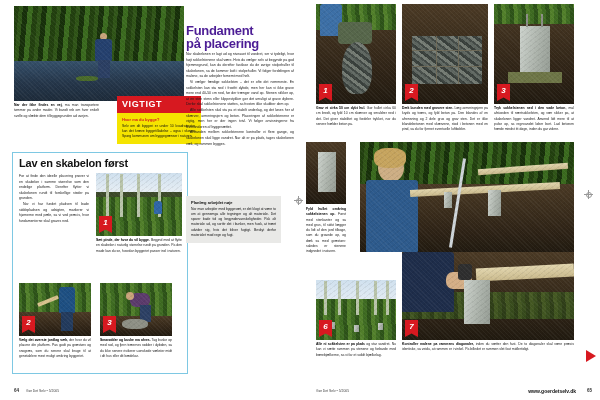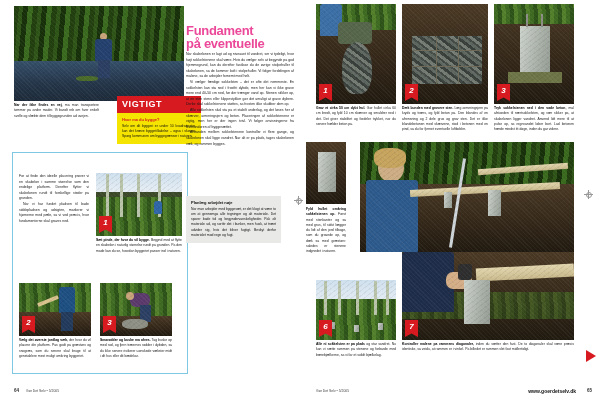--- a/index.html
+++ b/index.html
@@ -47,21 +47,21 @@
     font-style: italic;
   }
 
   
   .cap { position: absolute; font-size: 3.4px; line-height: 1.55; color: #1a1a1a; text-align: justify; }
   .cap b { color: #000; }
   .body-col { position: absolute; font-size: 3.5px; line-height: 1.6; color: #1a1a1a; text-align: justify; }
   .body-col p { text-indent: 4px; }
   .body-col p:first-child { text-indent: 0; }
 
-  .h1 { position:absolute; font-size: 13px; line-height: 1.0; font-weight: bold; color:#ec4899; letter-spacing:-.3px; }
+  .h1 { position:absolute; font-size: 13px; line-height: 1.0; font-weight: bold; color:#4c1d95; letter-spacing:-.3px; }
   .h2 { position:absolute; font-size: 11px; font-weight: bold; color:#111; letter-spacing:-.2px; }
 
   
   .box { position:absolute; }
   .box-hd { background:#d71920; color:#fff; font-weight:bold; font-size:9px;
             letter-spacing:.6px; padding:3px 5px 4px; }
   .box-yellow { background:#f5e400; padding:4px 5px 5px; }
   .box-gray   { background:#e9e9e7; padding:4px 5px 5px; }
   .box-sub { font-size:4px; font-weight:bold; color:#d71920; margin-bottom:1.5px; }
   .box-sub-dark { font-size:4px; font-weight:bold; color:#111; margin-bottom:1.5px; }
@@ -106,20 +106,21 @@
     <div class="box" style="left:117px; top:96px; width:84px;">
       <div class="box-hd">VIGTIGT</div>
       <div class="box-yellow">
         <div class="box-sub">Hvor må du bygge?</div>
         <div class="box-txt">Selv om dit byggeri er under 10 kvadratmeter, kan det kræve byggetilladelse – også i skoven. Spørg kommunen om byggegrænser i naturen.</div>
       </div>
     </div>
 
     <div class="rule-box" style="left:12px; top:152px; width:176px; height:222px;"></div>
 
+    <div class="h2" style="left:19px; top:157px;">Lav en skabelon først</div>
 
     <div class="body-col" style="left:19px; top:174px; width:70px;">
       <p>For at finde den ideelle placering prøver vi en skabelon i samme størrelse som den endelige platform. Derefter flytter vi skabelonen rundt til forskellige steder på grunden.</p>
       <p>Når vi har fundet pladsen til både siddepladsen og udsigten, markerer vi hjørnerne med pæle, så vi ved præcis, hvor fundamenterne skal graves ned.</p>
     </div>
 
     <div class="photo" style="left:96px; top:173px; width:86px; height:63px;">
       <div class="sky"></div>
       <div class="grass" style="top:38%;height:62%;"></div>
       <div class="trunk" style="left:10px;"></div>
@@ -162,21 +163,21 @@
     </div>
 
     <div class="folio" style="left:14px;">64</div>
     <div class="folio-txt" style="left:26px;">Gør Det Selv • 5/2005</div>
   </div>
 
   <div class="page page-right">
 
     <div class="h1" style="left:-114px; top:24px; width:110px;">
       <div>Fundament</div>
-      <div>på eventuelle</div>
+      <div>på placering</div>
     </div>
 
     <div class="body-col" style="left:-114px; top:52px; width:108px;">
       <p>Når skabelonen er lagt ud og niveauet til vandret, ser vi tydeligt, hvor højt sokkelstenene skal være. Hvis du vælger selv at begynde på god hjemmegrund, kan du derefter fastlåse du de øvrige stolpehuller til skabelonen, så de kommer lodt i stolpehuller. Vi følger fordelingen af målene, så de arbejder fornemt med helt.</p>
       <p>Vi vælger færdige sokkelsten – det er ofte det nemmeste. En sokkelsten kan stå ned i frostfri dybde, men her kan vi ikke grave mere end 40-50 cm ned, før der trænger vand op. Stenen stikker op, at en sten stens eller klippestykker gør det umuligt at grave dybere. Derfor skal sokkelstenene støttes, så frosten ikke skubber dem op.</p>
       <p>Alle sokkelsten skal stå på et stabilt underlag, og det løses her af skærver, armeringsjern og beton. Placeringen af sokkelstenene er vigtig, men her er der ingen tvivl. Vi følger anvisningerne fra leverandøren af byggesættet.</p>
       <p>Afstanden mellem sokkelstenene kontroller vi flere gange, og skabelonen skal ligge vandret. Når alt er på plads, tages skabelonen væk, og rammen bygges.</p>
     </div>
 
     <div class="box" style="left:-114px; top:196px; width:95px;">

